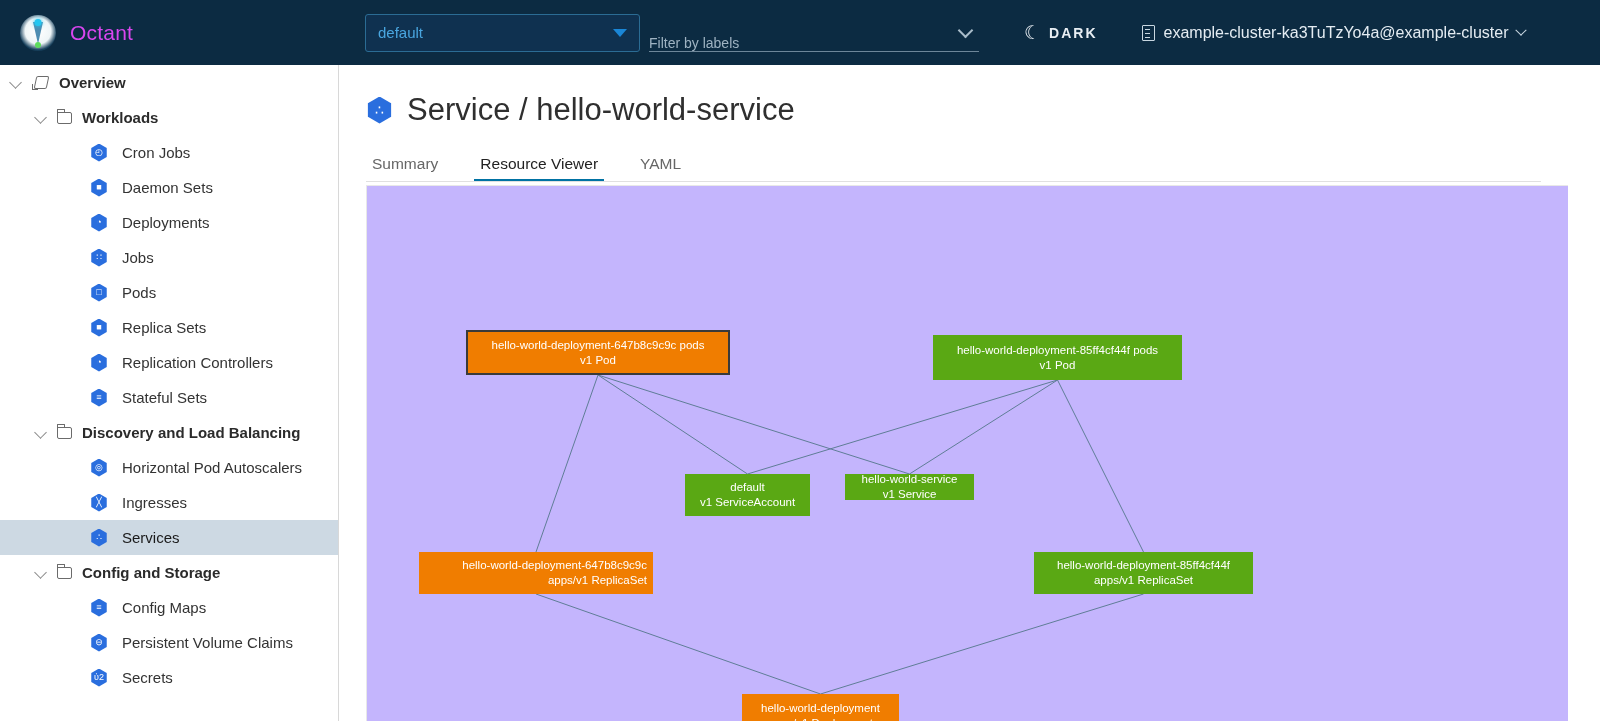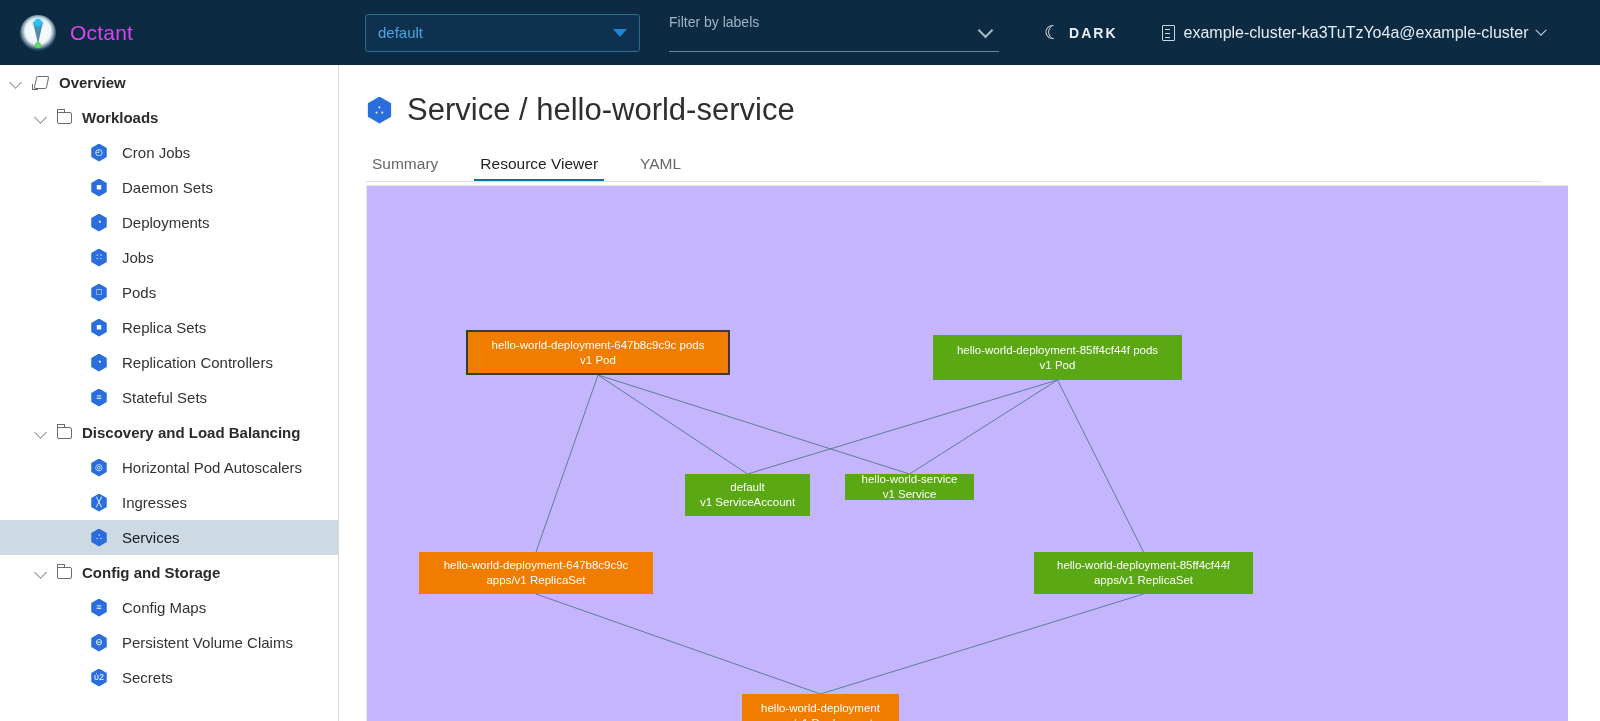--- a/index.html
+++ b/index.html
@@ -55,23 +55,23 @@
   }
   #ns-select .val { color: #49a6e0; font-size: 15px; }
   .caret-down {
     position: absolute; right: 12px; top: 50%; transform: translateY(-50%);
     width: 0; height: 0;
     border-left: 7px solid transparent; border-right: 7px solid transparent;
     border-top: 8px solid #1a86d6;
   }
 
   #label-filter {
-    width: 330px; height: 38px; margin-left: 29px;
+    width: 330px; height: 38px; margin-left: 9px;
     border-bottom: 1px solid #6d8699;
-    display: flex; align-items: flex-start; position: relative;
+    display: flex; align-items: flex-end; position: relative;
   }
   #label-filter .ph { color: #9fb3c2; font-size: 14px; }
   .chev {
     position: absolute; right: 8px; top: 11px;
     width: 11px; height: 11px;
     border-right: 2px solid #a9bcc9; border-bottom: 2px solid #a9bcc9;
     transform: rotate(45deg);
   }
 
   #dark-toggle {
@@ -427,21 +427,21 @@
         <div class="l2">v1 Pod</div>
       </div>
       <div class="gnode green" style="left: 318px; top: 288px; width: 125px; height: 42px;">
         <div class="l1">default</div>
         <div class="l2">v1 ServiceAccount</div>
       </div>
       <div class="gnode green" style="left: 478px; top: 288px; width: 129px; height: 26px;">
         <div class="l1">hello-world-service</div>
         <div class="l2">v1 Service</div>
       </div>
-      <div class="gnode orange" style="left: 52px; top: 366px; width: 234px; height: 42px;">
+      <div class="gnode orange" style="left: 52px; top: 366px; width: 234px; height: 42px; align-items: flex-end;">
         <div class="l1">hello-world-deployment-647b8c9c9c</div>
         <div class="l2">apps/v1 ReplicaSet</div>
       </div>
       <div class="gnode green" style="left: 667px; top: 366px; width: 219px; height: 42px;">
         <div class="l1">hello-world-deployment-85ff4cf44f</div>
         <div class="l2">apps/v1 ReplicaSet</div>
       </div>
       <div class="gnode orange" style="left: 375px; top: 508px; width: 157px; height: 44px;">
         <div class="l1">hello-world-deployment</div>
         <div class="l2">apps/v1 Deployment</div>

